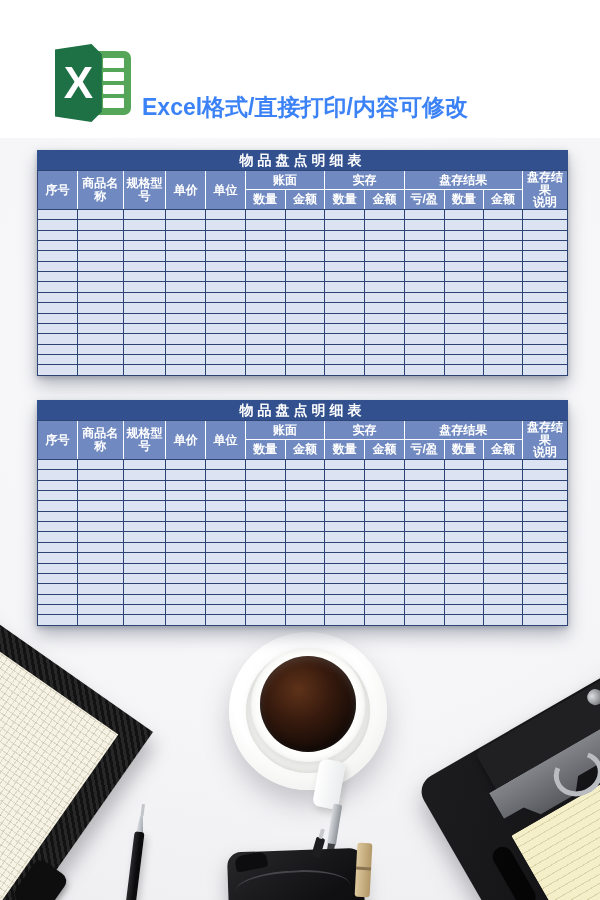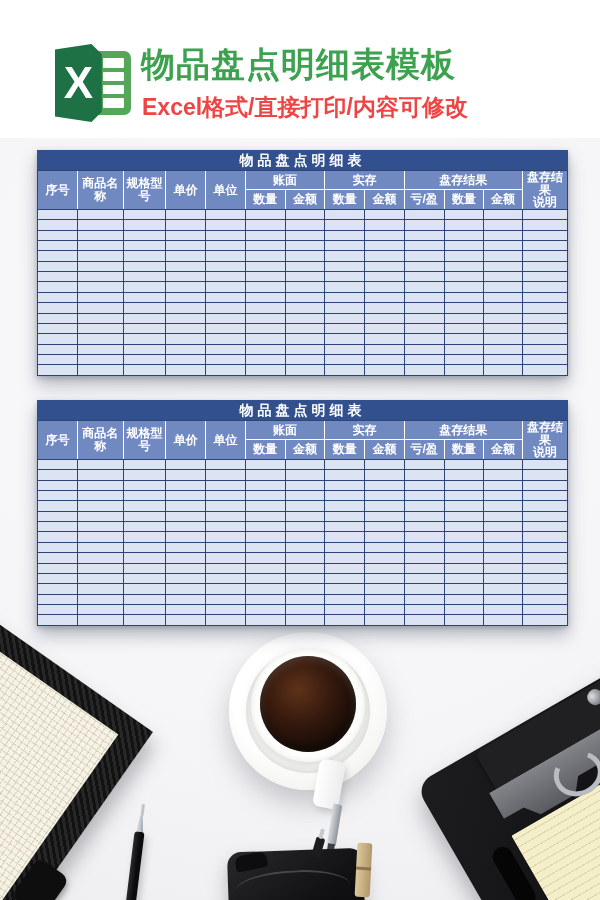--- a/index.html
+++ b/index.html
@@ -16,21 +16,21 @@
     display:grid;grid-template-columns:30% 1fr;grid-template-rows:repeat(4,1fr);gap:4px;
   }
   .xl-cell{background:#ffffff;border-radius:1px;}
   .xl-book{
     position:absolute;left:0;top:0;width:60%;height:100%;background:#1e7045;
     clip-path:polygon(0 7%,78% 0,100% 13%,100% 87%,78% 100%,0 93%);
     display:flex;align-items:center;justify-content:center;
     color:#fff;font-weight:bold;font-size:44px;line-height:1;
   }
   .hero-title{position:absolute;left:141px;top:42px;font-size:34px;font-weight:bold;color:#3da24f;letter-spacing:1px;white-space:nowrap;}
-  .hero-sub{position:absolute;left:142px;top:92px;font-size:23px;font-weight:bold;color:#ef4444;white-space:nowrap;}
+  .hero-sub{position:absolute;left:142px;top:92px;font-size:23px;font-weight:bold;color:#3b82f6;white-space:nowrap;}
 
   
   .photo{position:absolute;left:0;top:138px;width:600px;height:762px;overflow:hidden;z-index:1;
     background:radial-gradient(130% 95% at 50% 28%, #fbfbfc 0%, #f5f5f7 55%, #ebebee 100%);}
 
   .notebook{position:absolute;left:-267px;top:594px;width:420px;height:420px;transform:rotate(35deg);transform-origin:100% 0;}
   .nb-cover{position:absolute;inset:0;background:repeating-linear-gradient(45deg,#121212 0 3px,#272727 3px 6px);box-shadow:10px 10px 18px rgba(110,110,118,.45);}
   .nb-paper{position:absolute;left:0;top:22px;right:27px;bottom:0;background:#f6f2e4;
     background-image:repeating-linear-gradient(0deg,rgba(176,170,150,.38) 0 1px,transparent 1px 6px),
                      repeating-linear-gradient(90deg,rgba(176,170,150,.38) 0 1px,transparent 1px 6px);}
@@ -105,21 +105,20 @@
       <div class="xl-cell"></div>
       <div class="xl-cell"></div>
       <div class="xl-cell"></div>
       <div class="xl-cell"></div>
       <div class="xl-cell"></div>
       <div class="xl-cell"></div>
       <div class="xl-cell"></div>
     </div>
     <div class="xl-book">X</div>
   </div>
-  <div class="hero-title">物品盘点明细表模板</div>
   <div class="hero-sub">Excel格式/直接打印/内容可修改</div>
 </div>
 
 <div class="photo">
   <div class="notebook">
     <div class="nb-cover"></div>
     <div class="nb-paper"></div>
     <div class="nb-loop"></div>
   </div>
   <div class="pen">

